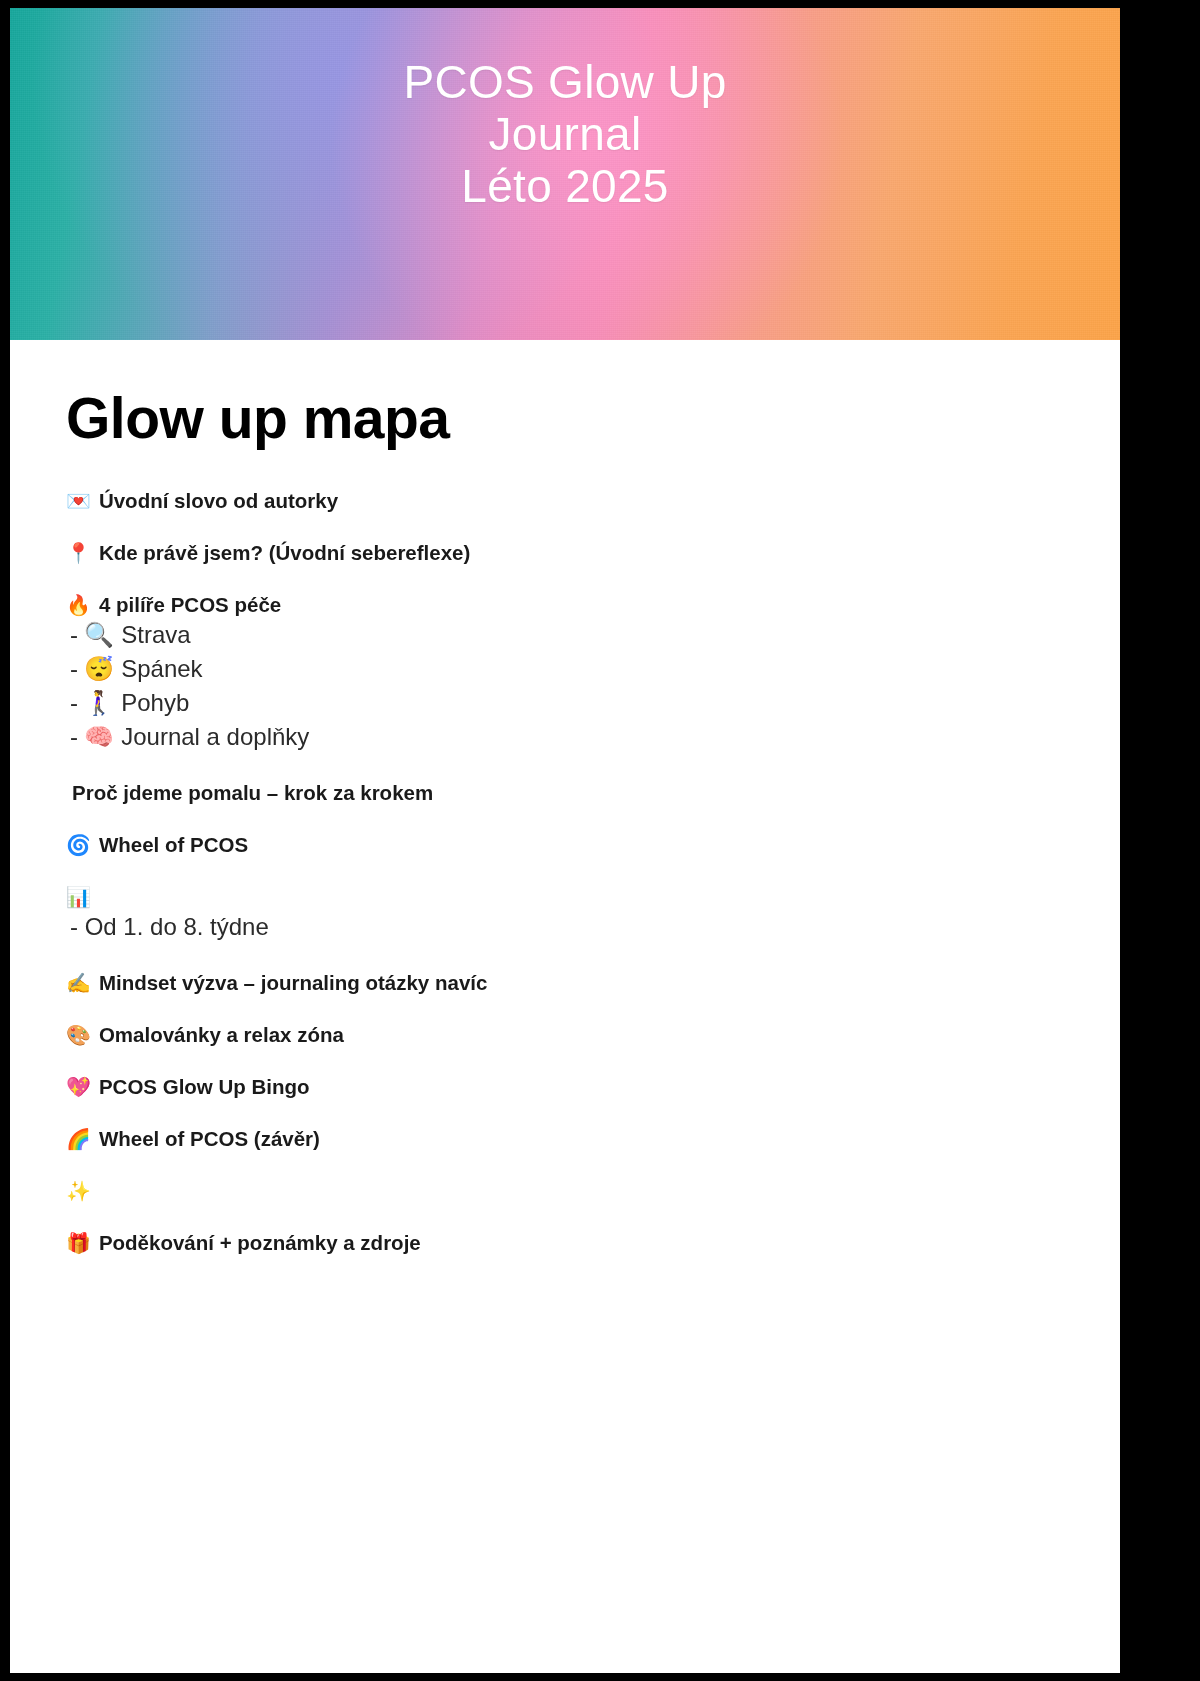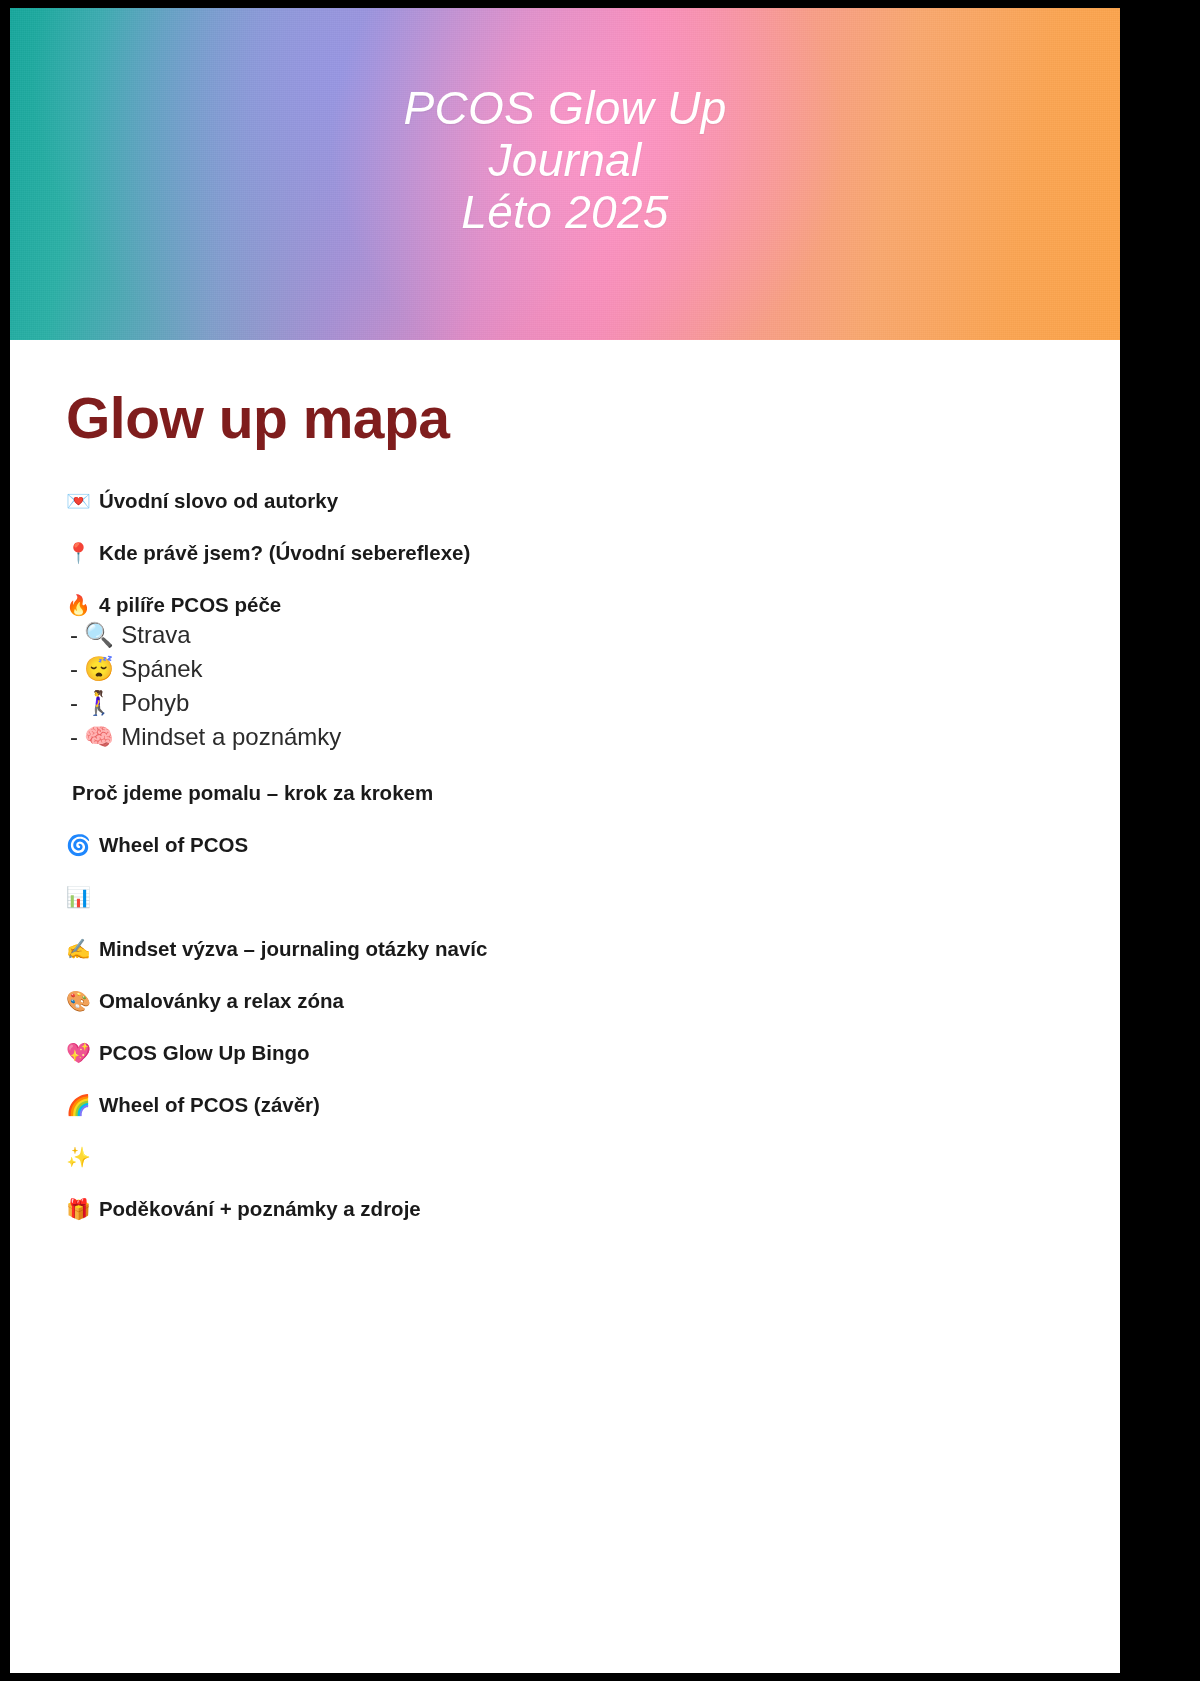--- a/index.html
+++ b/index.html
@@ -58,36 +58,35 @@
   }
   .hero-title {
     position: relative;
     z-index: 2;
     color: #ffffff;
     text-align: center;
     font-size: 46px;
     line-height: 52px;
     font-weight: 400;
     letter-spacing: 0.3px;
-    padding-top: 74px;
+    padding-top: 48px;
     text-shadow: 0 1px 2px rgba(0,0,0,0.07);
     white-space: pre-line;
-    font-style: italic;
   }
 
   
   .content {
     padding: 48px 56px 0 56px;
   }
   h1.map-title {
     margin: 0 0 40px 0;
     font-size: 57px;
     line-height: 60px;
     font-weight: 800;
-    color: #7f1d1d;
+    color: #000000;
     letter-spacing: -0.5px;
   }
 
   .entry {
     margin-bottom: 26px;
   }
   .entry-head {
     font-size: 20.5px;
     line-height: 26px;
     font-weight: 700;
@@ -139,37 +138,38 @@
           </div>
         </div>
         <div class="entry">
           <div class="entry-head">
             <span class="emoji">🔥</span>
             <span>4 pilíře PCOS péče</span>
           </div>
           <div class="sub">- 🔍 Strava</div>
           <div class="sub">- 😴 Spánek</div>
           <div class="sub">- 🚶‍♀️ Pohyb</div>
-          <div class="sub">- 🧠 Mindset a poznámky</div>
+          <div class="sub">- 🧠 Journal a doplňky</div>
         </div>
         <div class="entry">
           <div class="entry-head no-emoji">
             <span>Proč jdeme pomalu – krok za krokem</span>
           </div>
         </div>
         <div class="entry">
           <div class="entry-head">
             <span class="emoji">🌀</span>
             <span>Wheel of PCOS</span>
           </div>
         </div>
         <div class="entry">
           <div class="entry-head">
             <span class="emoji">📊</span>
           </div>
+          <div class="sub">- Od 1. do 8. týdne</div>
         </div>
         <div class="entry">
           <div class="entry-head">
             <span class="emoji">✍️</span>
             <span>Mindset výzva – journaling otázky navíc</span>
           </div>
         </div>
         <div class="entry">
           <div class="entry-head">
             <span class="emoji">🎨</span>

